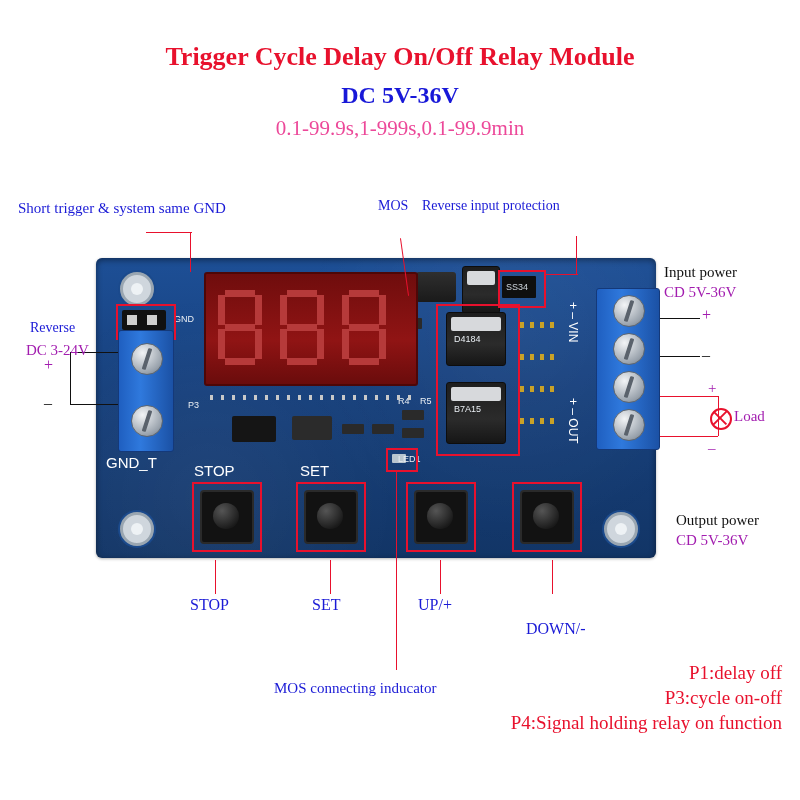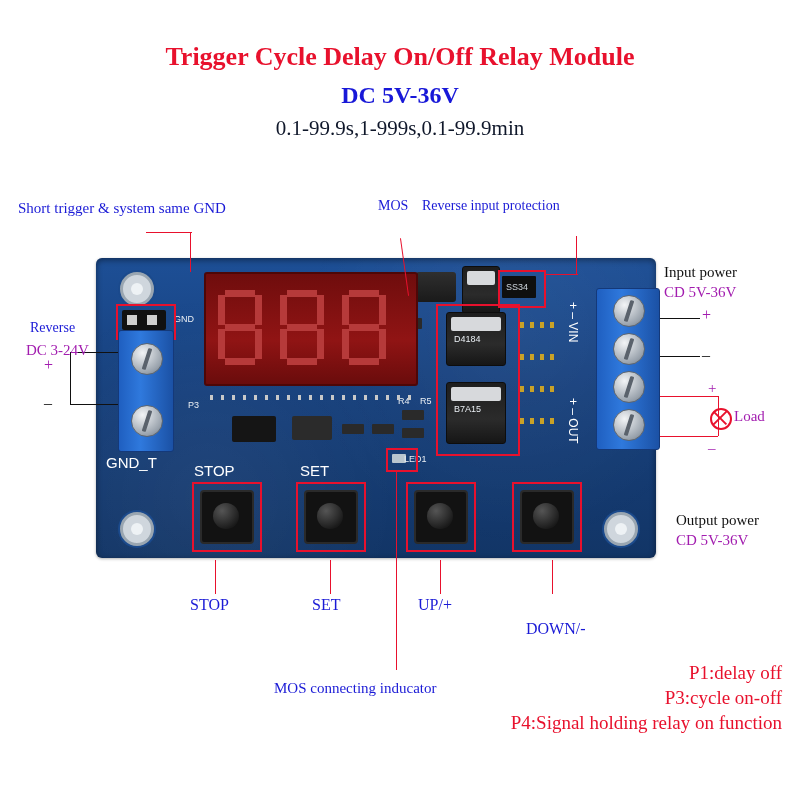--- a/index.html
+++ b/index.html
@@ -15,21 +15,21 @@
     color:#e8112d; font-size:26px; font-weight:bold;
     font-family:"Liberation Serif", serif;
   }
   #subtitle1 {
     left:0; top:82px; width:800px; text-align:center;
     color:#1818d8; font-size:24px; font-weight:bold;
     font-family:"Liberation Serif", serif;
   }
   #subtitle2 {
     left:0; top:116px; width:800px; text-align:center;
-    color:#0f172a; font-size:21px;
+    color:#ec4899; font-size:21px;
     font-family:"Liberation Serif", serif;
   }
   
   .lbl-blue { color:#1a1ad6; font-size:14px; font-family:"Liberation Serif", serif; }
   .lbl-red  { color:#a21caf; font-size:15px; font-family:"Liberation Serif", serif; }
   .lbl-black{ color:#111111; font-size:15px; font-family:"Liberation Serif", serif; }
 
   
   .ln { background:#111; position:absolute; }
   .ln-red { background:#e8112d; position:absolute; }
@@ -221,21 +221,21 @@
   <div class="res" style="left:246px; top:166px; width:22px; height:10px;"></div>
   <div class="res" style="left:276px; top:166px; width:22px; height:10px;"></div>
   <div class="res" style="left:306px; top:152px; width:22px; height:10px;"></div>
   <div class="res" style="left:306px; top:170px; width:22px; height:10px;"></div>
   <div class="silk" style="left:302px; top:138px;">R4</div>
   <div class="silk" style="left:324px; top:138px;">R5</div>
 
   <div class="silk" style="left:92px; top:142px;">P3</div>
 
   <div class="led" style="left:296px; top:196px;"></div>
-  <div class="silk" style="left:264px; top:196px;padding-left:44px;">LED1</div>
+  <div class="silk" style="left:258px; top:196px;padding-left:44px;">LED1</div>
   <div class="redbox" style="left:290px; top:190px; width:28px; height:20px;"></div>
 
   <div class="silk-lg" style="left:98px; top:204px;">STOP</div>
   <div class="silk-lg" style="left:204px; top:204px;">SET</div>
   <div class="silk-lg" style="left:10px; top:196px;">GND_T</div>
 
   <div class="btn" style="left:104px; top:232px;"></div>
   <div class="btn-pads" style="left:96px; top:224px;"></div>
 
   <div class="btn" style="left:208px; top:232px;"></div>

